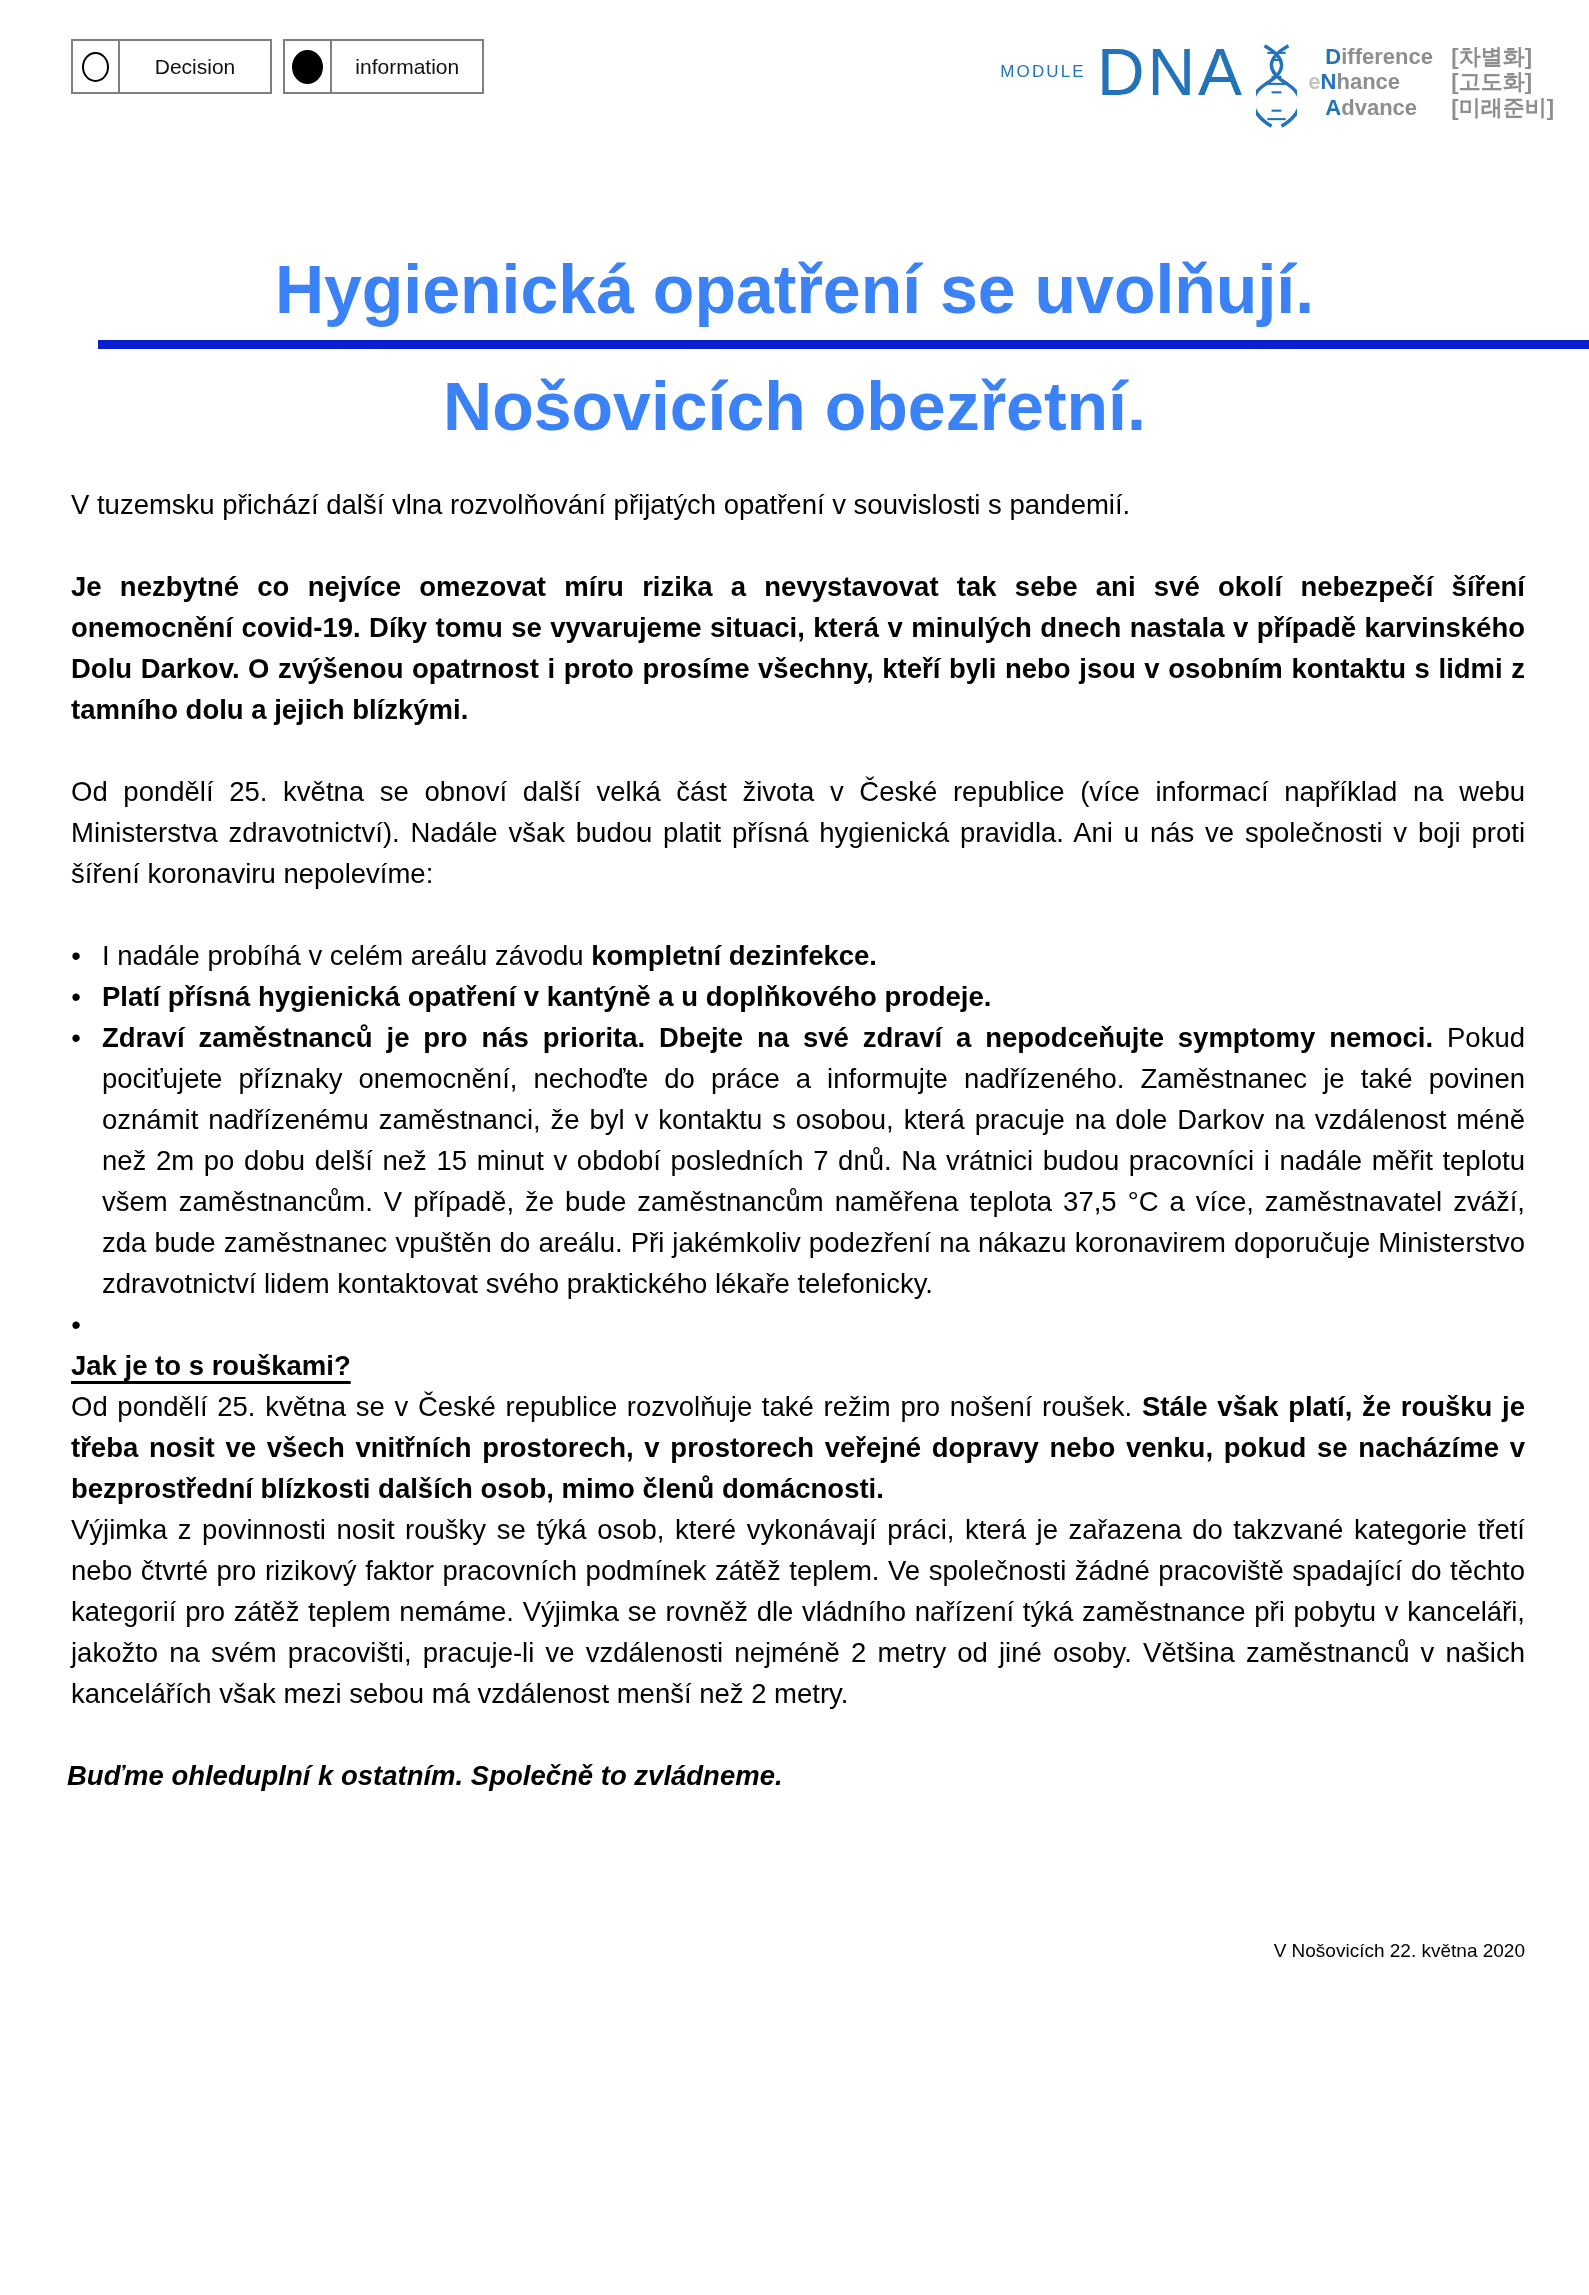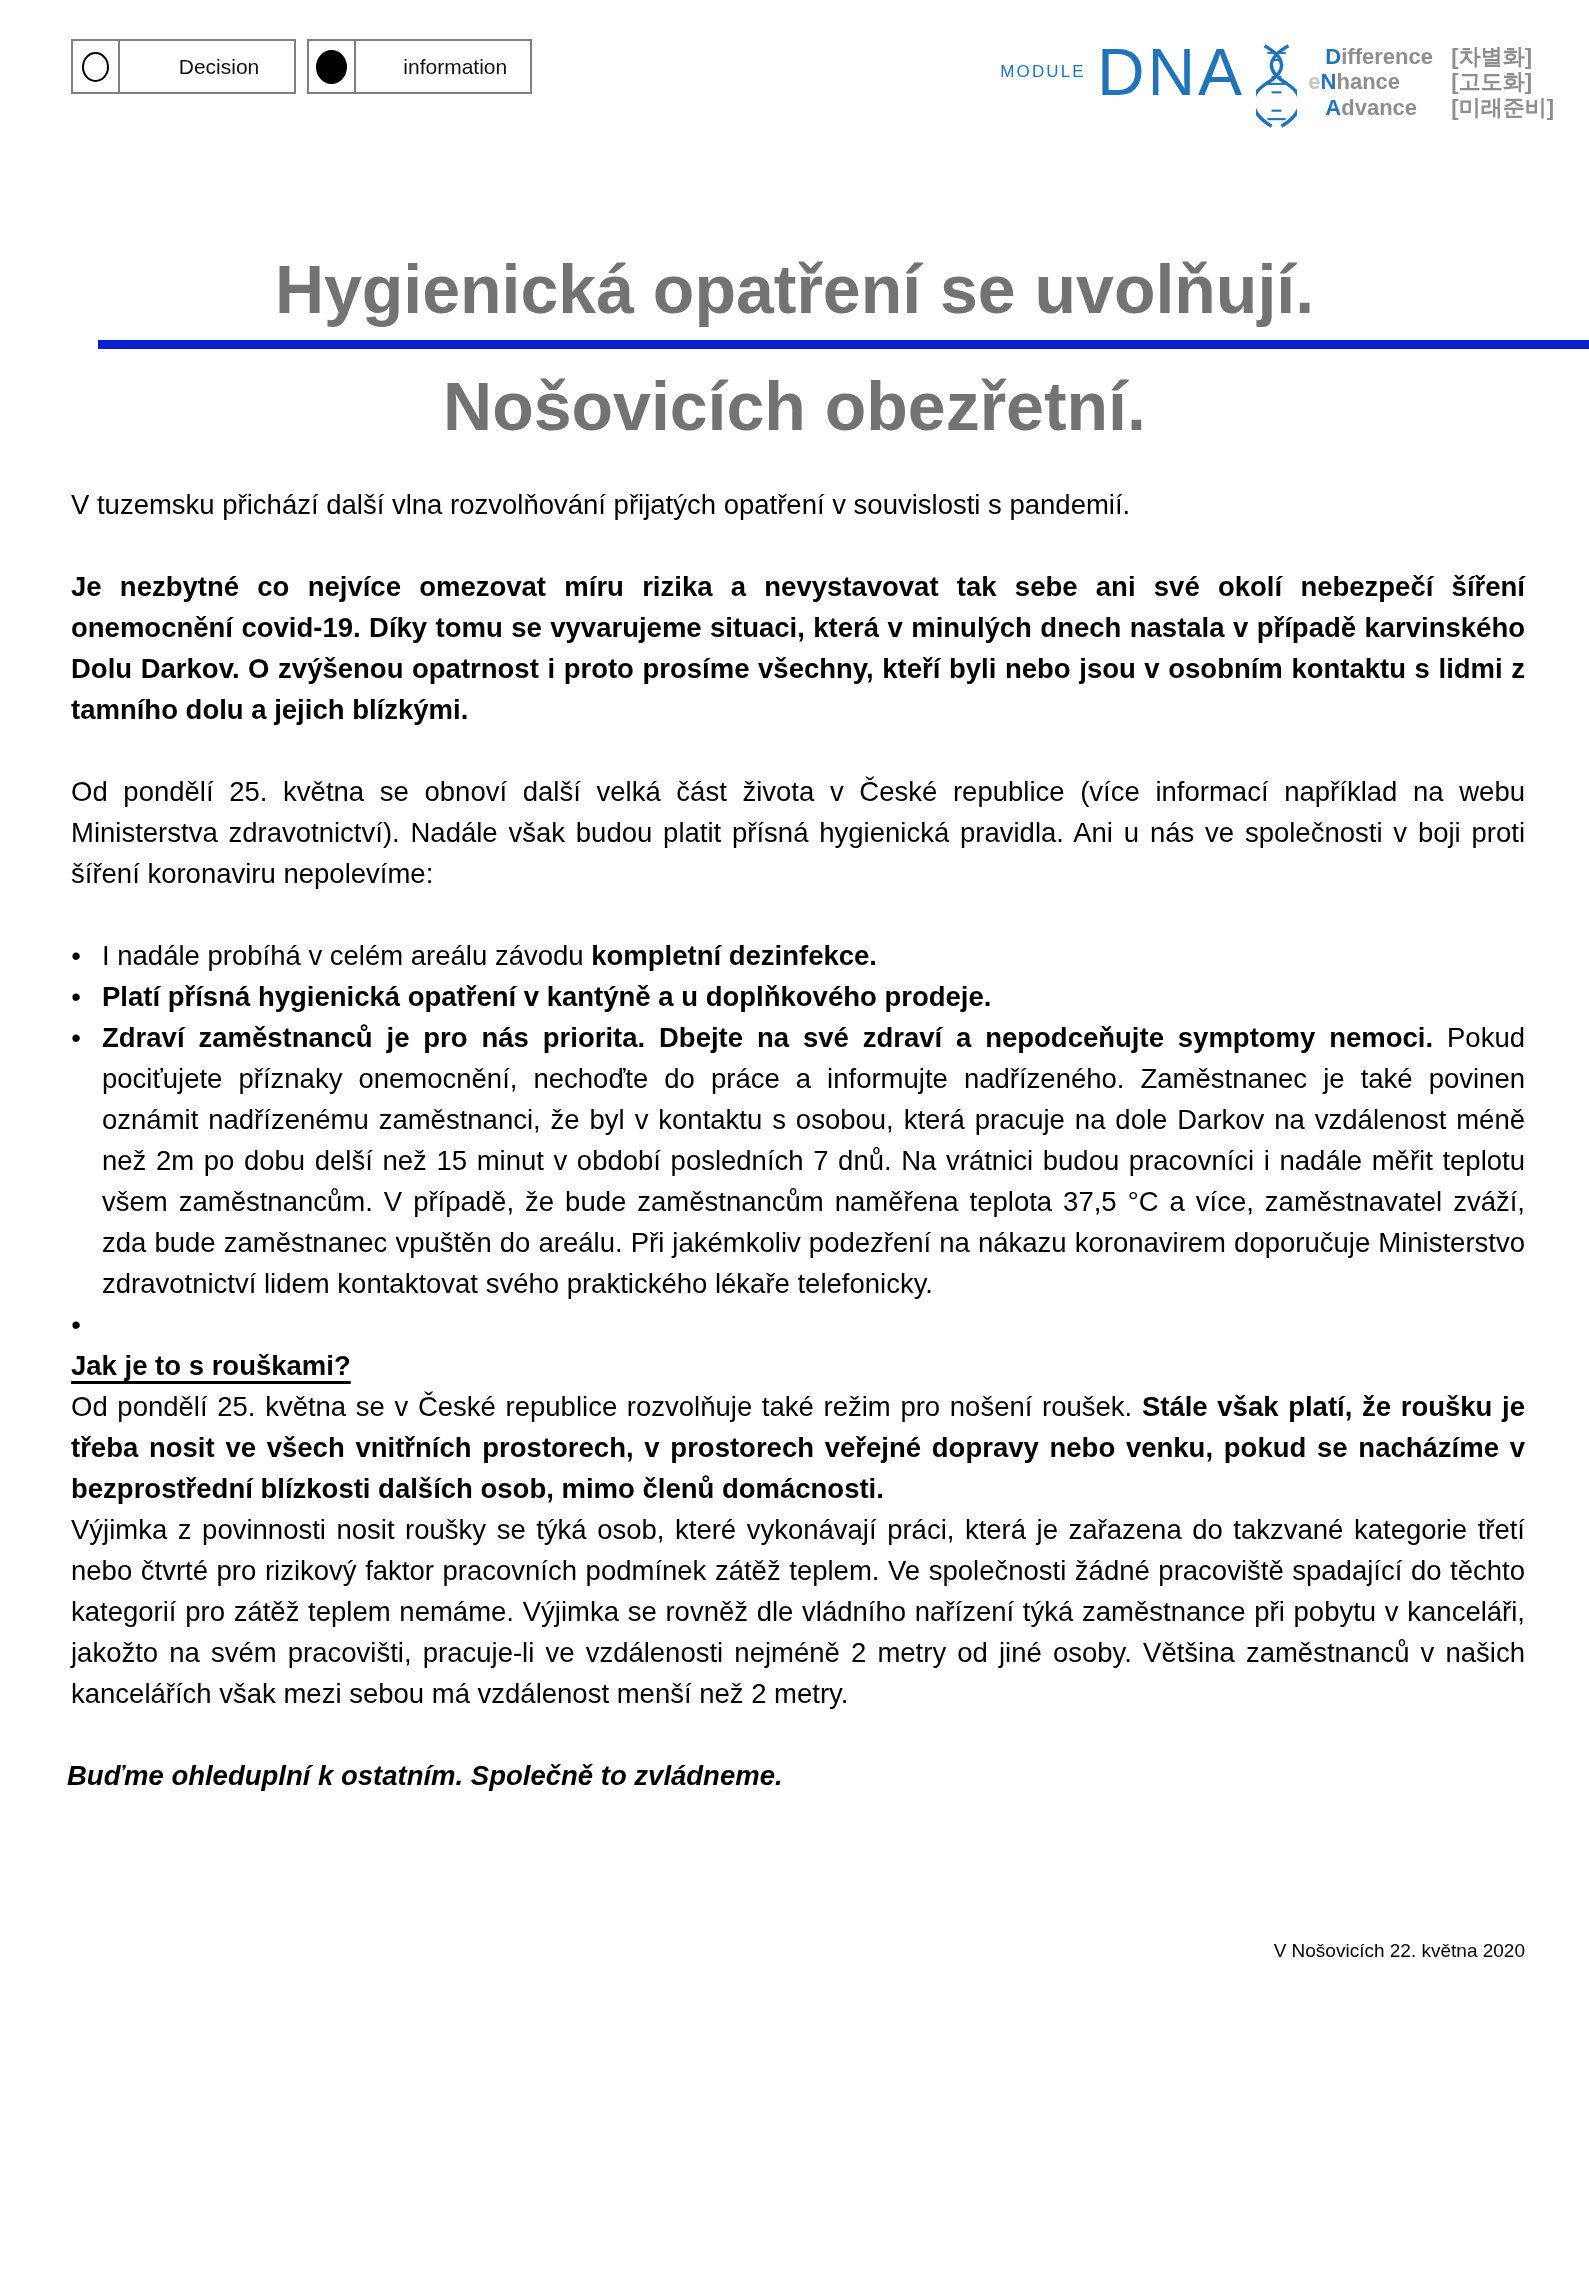--- a/index.html
+++ b/index.html
@@ -6,40 +6,40 @@
   .page {
     position:relative; width:1589px; height:2295px; margin:0 auto;
     background:#ffffff; color:#000;
     font-family:"Liberation Sans", sans-serif;
     overflow:hidden;
   }
 
   
   .header { display:flex; justify-content:space-between; align-items:flex-start; padding:39px 35px 0 71px; }
   .boxes { display:flex; gap:11.3px; }
-  .formbox { display:flex; border:2.1px solid #7f7f7f; height:51px; background:#fff;gap:24px; }
+  .formbox { display:flex; border:2.1px solid #7f7f7f; height:51px; background:#fff; }
   .cell-icon { width:45px; border-right:2.1px solid #7f7f7f; display:flex; align-items:center; justify-content:center; }
   .cell-label { width:150px; display:flex; align-items:center; justify-content:center; font-size:21px; color:#111; }
   .radio { width:27px; height:30px; border-radius:50%; border:2.1px solid #000; box-sizing:border-box; }
   .radio.filled { width:31px; height:34px; background:#000; border-color:#000; }
 
   .logo { display:flex; align-items:flex-start; gap:11.3px; margin-top:2.8px; }
   .logo-module { color:#2373b9; font-weight:normal; font-size:17px; letter-spacing:2.1px; margin-top:20px; }
   .logo-dna { color:#2373b9; font-weight:normal; font-size:66px; line-height:61px; letter-spacing:2.8px; }
   .helix { flex:0 0 auto; margin-top:1.4px; }
   .logo-words { margin-top:3px; display:grid; grid-template-columns:auto auto; column-gap:18.4px; row-gap:1.4px;
                 font-size:22px; line-height:24px; font-weight:bold; }
   .word { color:#8e8e8e; padding-left:17px; white-space:nowrap; }
   .word.haspre { padding-left:0; }
   .word .pre  { color:#c4c4c4; }
   .word .init { color:#2373b9; }
   .korean { color:#8e8e8e; white-space:nowrap; }
 
   
-  .title { text-align:center; font-weight:bold; font-size:68px; line-height:1.0; margin:0; color:#737373; }
+  .title { text-align:center; font-weight:bold; font-size:68px; line-height:1.0; margin:0; color:#3b82f6; }
   .title1 { margin-top:124px; }
   .rule { height:9.2px; background:#0b1fd2; margin-left:98px; margin-top:17px; }
   .title2 { margin-top:22.6px; }
 
   
   .content { margin-top:44px; padding:0 64px 0 67px; font-size:27.5px; line-height:41px; text-align:justify; }
   .content p { margin:0 0 41px 4px; }
   .content p.nogap { margin-bottom:0; }
   .bold { font-weight:bold; }
   .bullets { margin:0 0 41px 0; }

